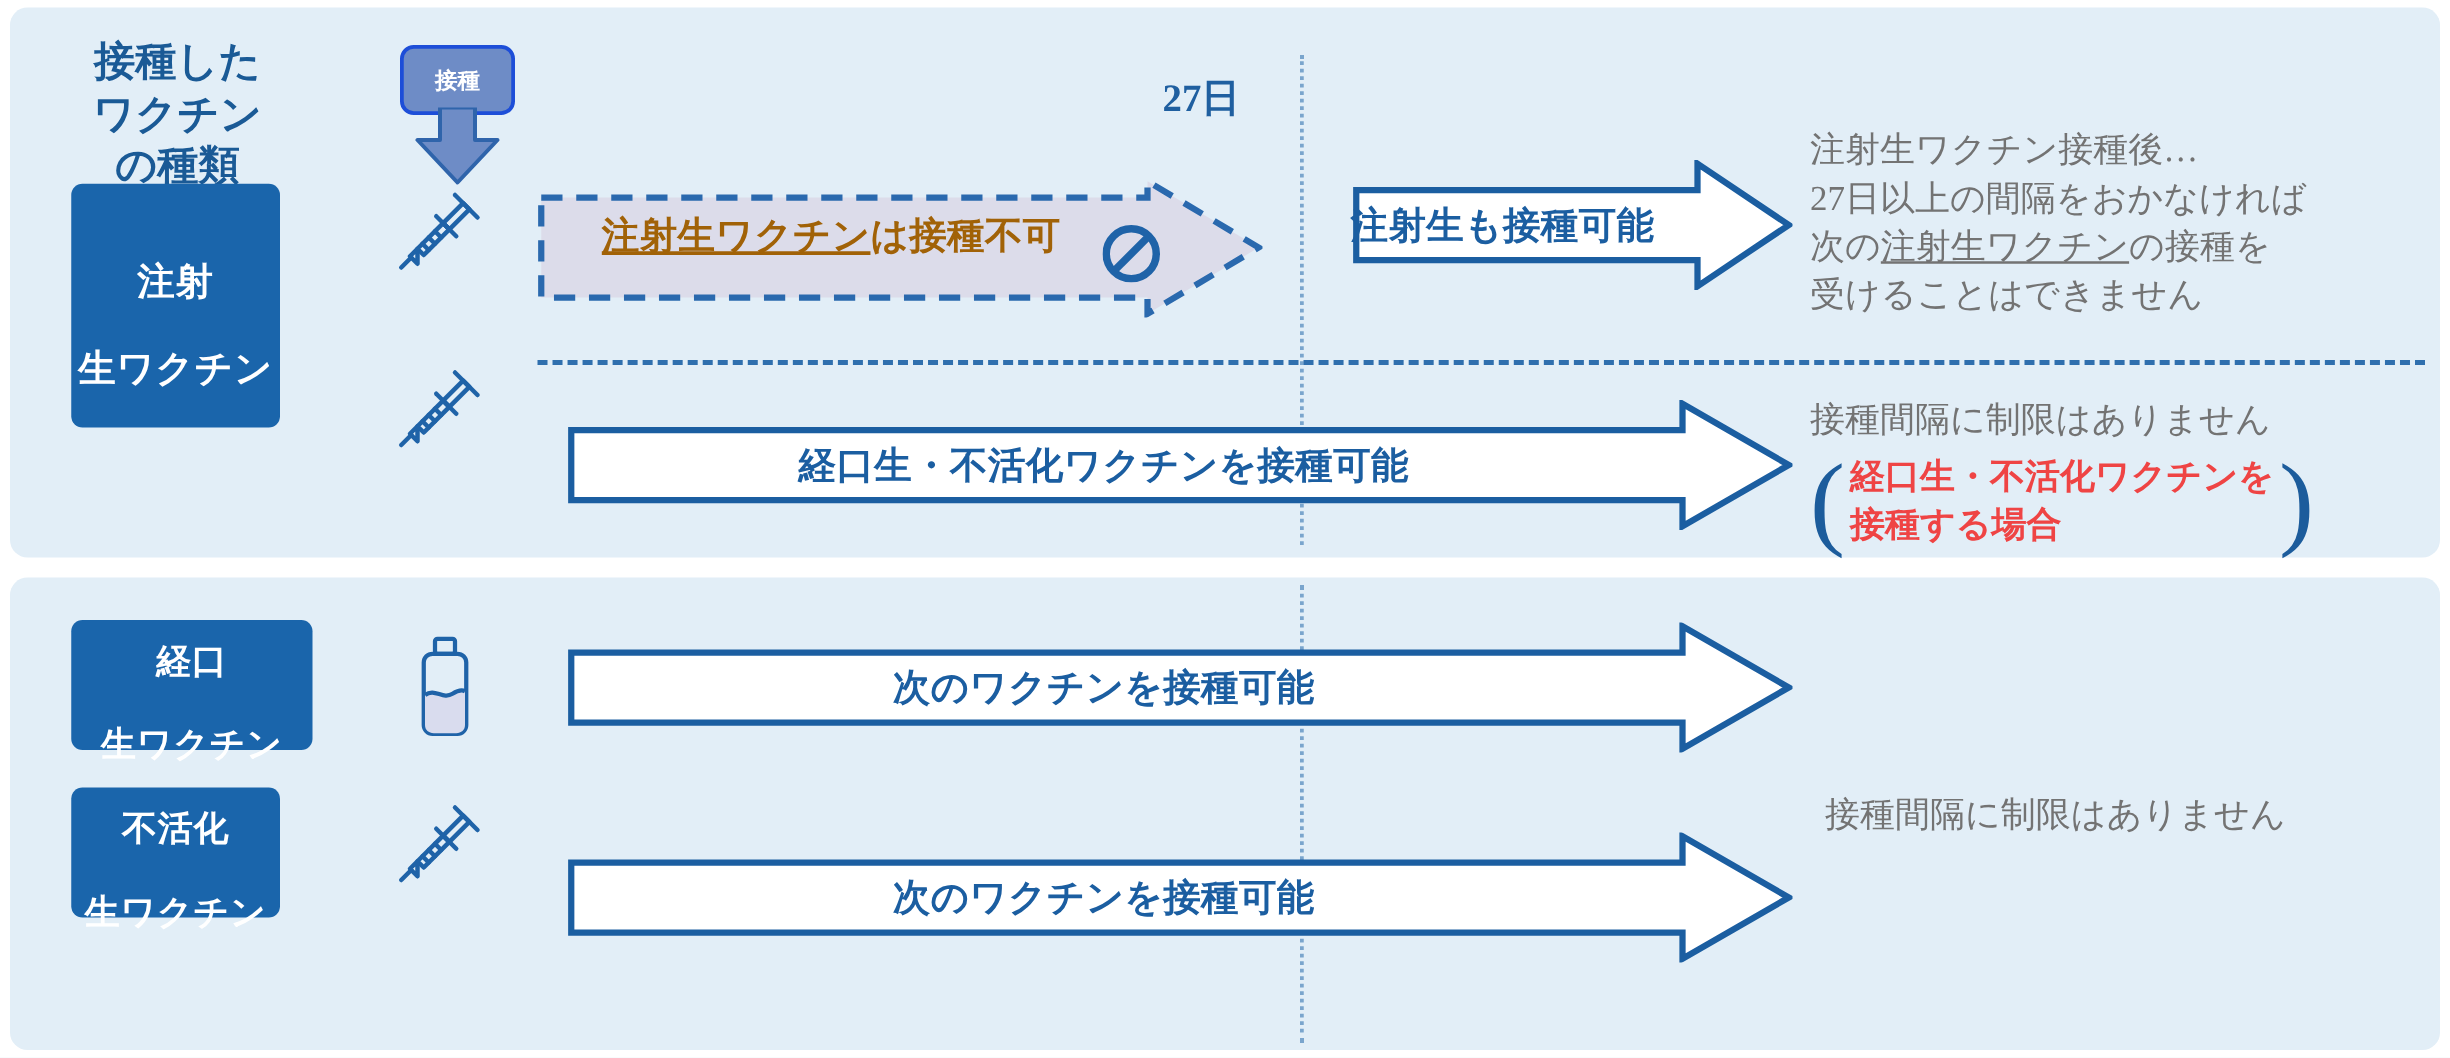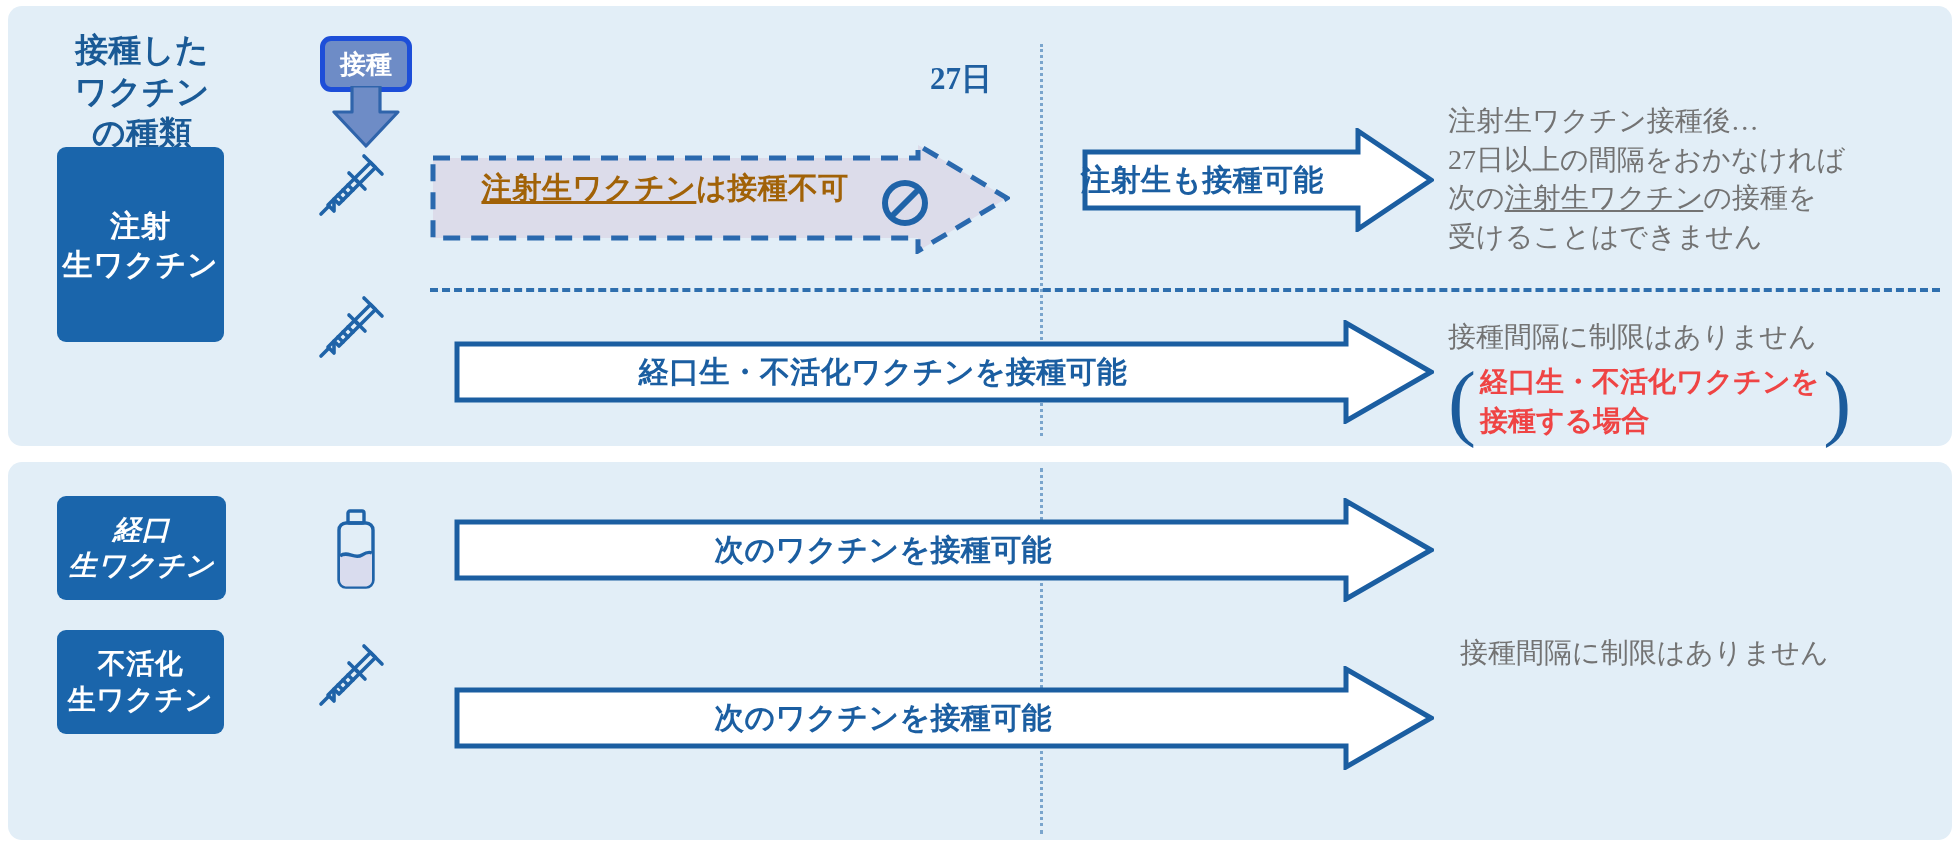--- a/index.html
+++ b/index.html
@@ -12,34 +12,34 @@
   .panel{position:absolute;background:#e2eef7;border-radius:14px;}
   #panel-top{left:8px;top:6px;width:1944px;height:440px;}
   #panel-bottom{left:8px;top:462px;width:1944px;height:378px;}
 
   
   .vbox{position:absolute;background:#1a65ab;border-radius:9px;
         color:#ffffff;display:flex;align-items:center;justify-content:center;
         text-align:center;line-height:1.30;font-weight:700;
         letter-spacing:.02em;}
   #vbox-inj{left:57px;top:147px;width:167px;height:195px;font-size:30px;}
-  #vbox-oral{left:57px;top:496px;width:169px;height:104px;font-size:28px;font-style:italic;}
+  #vbox-oral{left:57px;top:496px;width:193px;height:104px;font-size:28px;}
   #vbox-inact{left:57px;top:630px;width:167px;height:104px;font-size:28px;}
-  .vbox span{display:block;}
+  .vbox span{display:block;margin-top:31px;}
 
   
   #hdr-caption{position:absolute;left:62px;top:30px;width:160px;
       text-align:center;color:#1a5a96;font-weight:700;font-size:33px;
       line-height:1.26;}
 
   
   #badge-wrap{position:absolute;left:320px;top:36px;width:92px;height:112px;}
   #badge-box{position:absolute;left:0;top:0;width:92px;height:56px;
-      background:#6e8cc6;border:5px solid #1d4ed8;border-radius:11px;
-      box-sizing:border-box;color:#ffffff;font-size:26px;font-weight:700;
+      background:#6e8cc6;border:3px solid #1d4ed8;border-radius:11px;
+      box-sizing:border-box;color:#ffffff;font-size:18px;font-weight:700;
       display:flex;align-items:center;justify-content:center;}
   #badge-arrow{position:absolute;left:6px;top:50px;width:80px;height:62px;}
 
   
   .icon{position:absolute;}
   #icon-syr-1{left:318px;top:150px;width:70px;height:84px;}
   #icon-syr-2{left:318px;top:292px;width:70px;height:84px;}
   #icon-bottle{left:330px;top:508px;width:52px;height:84px;}
   #icon-syr-3{left:318px;top:640px;width:70px;height:84px;}
 

